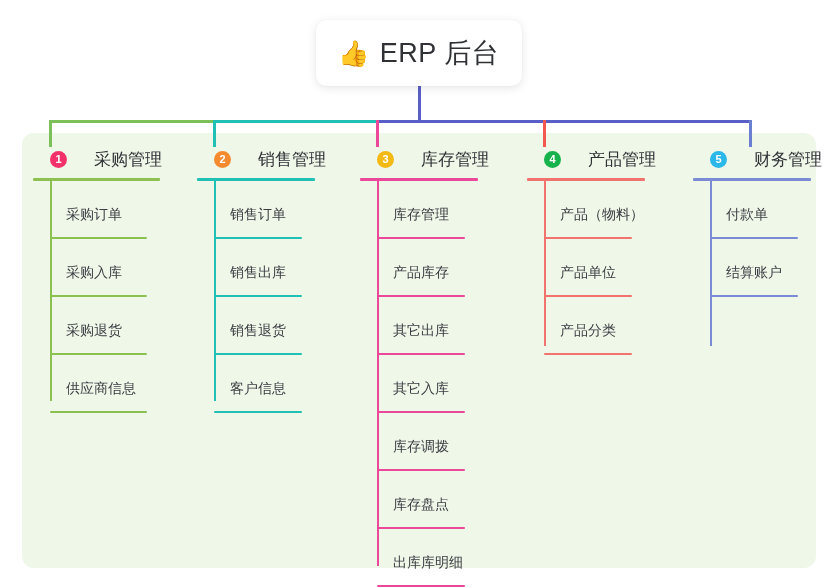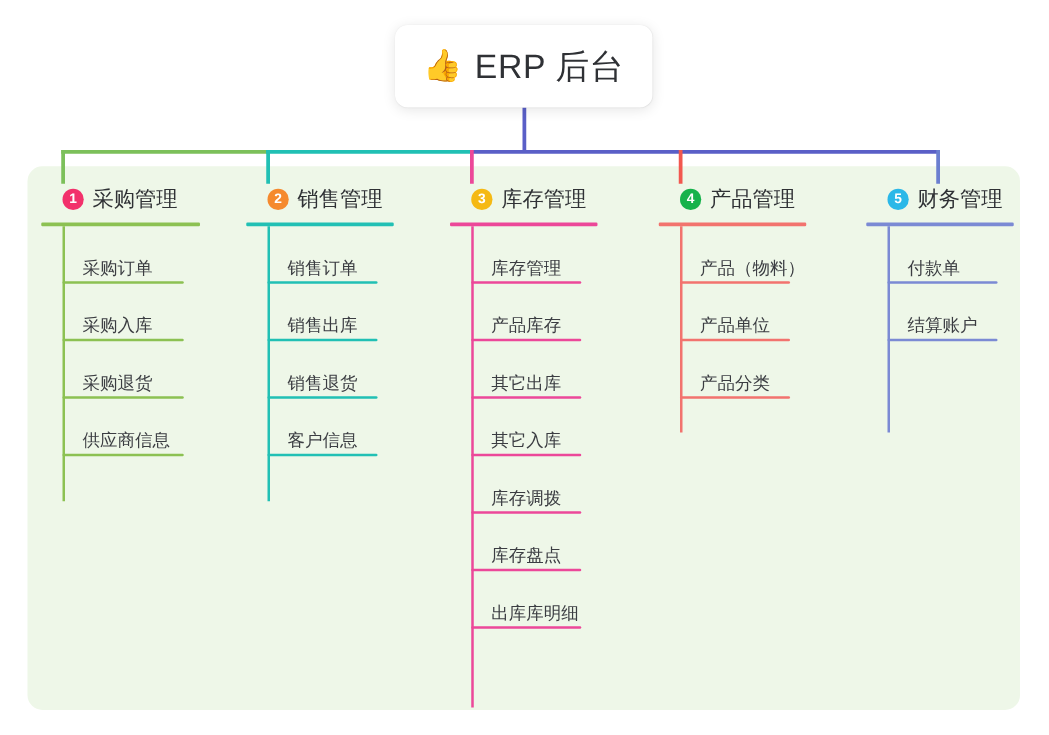--- a/index.html
+++ b/index.html
@@ -97,41 +97,42 @@
     font-size: 11px;
     line-height: 17px;
     text-align: center;
     font-weight: bold;
     flex: 0 0 auto;
   }
   .col-title {
     font-size: 17px;
     color: #2f3135;
     white-space: nowrap;
+    margin-left: 20px;
   }
   .col-underline {
     height: 3px;
     margin-top: 6px;
     border-radius: 1px;
   }
 
   
   .items {
     position: relative;
     margin-top: 0;
   }
   .item-spine {
     position: absolute;
     left: 17px;
     top: 0;
     width: 2px;
   }
   .item {
     position: relative;
-    height: 46px;
+    height: 58px;
     box-sizing: border-box;
   }
   .item-label {
     position: absolute;
     left: 33px;
     top: 25px;
     font-size: 14px;
     color: #3b3d42;
     white-space: nowrap;
   }

